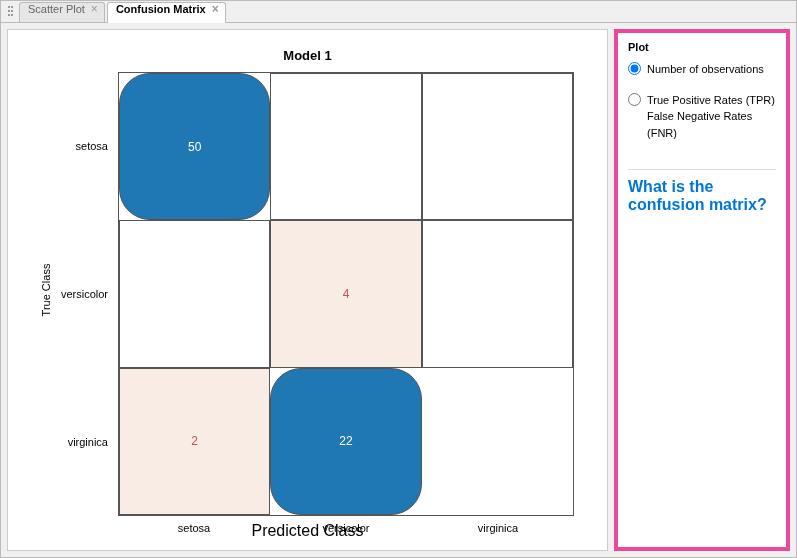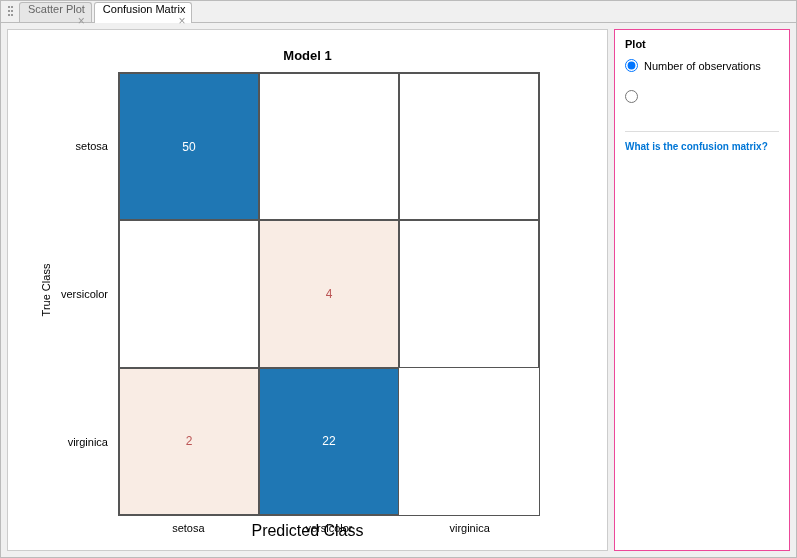--- a/index.html
+++ b/index.html
@@ -36,39 +36,39 @@
     background:
       radial-gradient(circle at 2px 2px, #999 1px, transparent 1px),
       radial-gradient(circle at 5px 2px, #999 1px, transparent 1px),
       radial-gradient(circle at 2px 6px, #999 1px, transparent 1px),
       radial-gradient(circle at 5px 6px, #999 1px, transparent 1px),
       radial-gradient(circle at 2px 10px, #999 1px, transparent 1px),
       radial-gradient(circle at 5px 10px, #999 1px, transparent 1px);
   }
   .tab {
     display: flex;
-    align-items: flex-end;
+    align-items: flex-start;
     height: 20px;
     padding: 0 6px 0 8px;
     border: 1px solid #bbb;
     border-bottom: none;
     border-top-left-radius: 3px;
     border-top-right-radius: 3px;
     background: #e6e6e6;
     color: #666;
     font-size: 11px;
     cursor: pointer;
     position: relative;
-    flex-direction: column;
   }
   .tab.active {
     background: #fff;
     color: #000;
     height: 21px;
     margin-bottom: -1px;
+    font-weight: bold;
   }
   .tab .close {
     margin-left: 6px;
     color: #999;
     font-size: 12px;
     line-height: 1;
   }
   .content {
     flex: 1;
     display: flex;
@@ -79,21 +79,21 @@
     margin: 6px 0 6px 6px;
     background: #fff;
     border: 1px solid #ccc;
     position: relative;
     text-decoration: underline;
   }
   .side-panel {
     width: 176px;
     margin: 6px;
     background: #fff;
-    border: 1px solid #ec4899;
+    border: 4px solid #ec4899;
     padding: 8px 10px;
   }
   .side-panel h4 {
     font-size: 11px;
     font-weight: bold;
     margin-bottom: 8px;
   }
   .radio-group {
     display: flex;
     flex-direction: column;
@@ -112,21 +112,21 @@
     font-size: 11px;
     line-height: 1.5;
   }
   .side-panel hr {
     border: none;
     border-top: 1px solid #ddd;
     margin: 8px 0;
   }
   .help-link {
     color: #0076d6;
-    font-size: 10px;
+    font-size: 16px;
     font-weight: bold;
     text-decoration: none;
     cursor: pointer;
   }
 
   
   .chart {
     position: absolute;
     inset: 0;
   }
@@ -150,21 +150,21 @@
     position: absolute;
     bottom: 10px;
     left: 0; right: 0;
     text-align: center;
     font-size: 16px;
   }
   .matrix-area {
     position: absolute;
     left: 110px;
     top: 42px;
-    width: 422px;
+    width: 456px;
     height: 444px;
   }
   .ytick {
     position: absolute;
     left: -70px;
     width: 60px;
     text-align: right;
     font-size: 11px;
     transform: translateY(-50%);
   }
@@ -184,21 +184,21 @@
     grid-template-rows: repeat(3, 1fr);
     border: 1px solid #555;
   }
   .cell {
     border: 0.5px solid #555;
     display: flex;
     align-items: center;
     justify-content: center;
     font-size: 12px;
   }
-  .cell.deep { background: #1f77b4; color: #fff; }
+  .cell.deep { background: #1f77b4; color: #fff; border-radius: 31px; }
   .cell.light { background: #f9ece4; color: #b55; }
   .cell.white { background: #fff; }
 </style>
 </head>
 <body>
 
 <div class="window">
 
   <div class="tabbar">
     <div class="drag-handle"></div>
@@ -249,20 +249,21 @@
 
     <div class="side-panel">
       <h4>Plot</h4>
       <div class="radio-group">
         <div class="radio-row">
           <input type="radio" name="plotopt" checked="" style="">
           <label>Number of observations</label>
         </div>
         <div class="radio-row">
           <input type="radio" name="plotopt" style="">
+          <label>True Positive Rates (TPR)<br>False Negative Rates (FNR)</label>
         </div>
       </div>
       <hr>
       <a class="help-link">What is the confusion matrix?</a>
     </div>
 
   </div>
 </div>
 
 </body></html>

